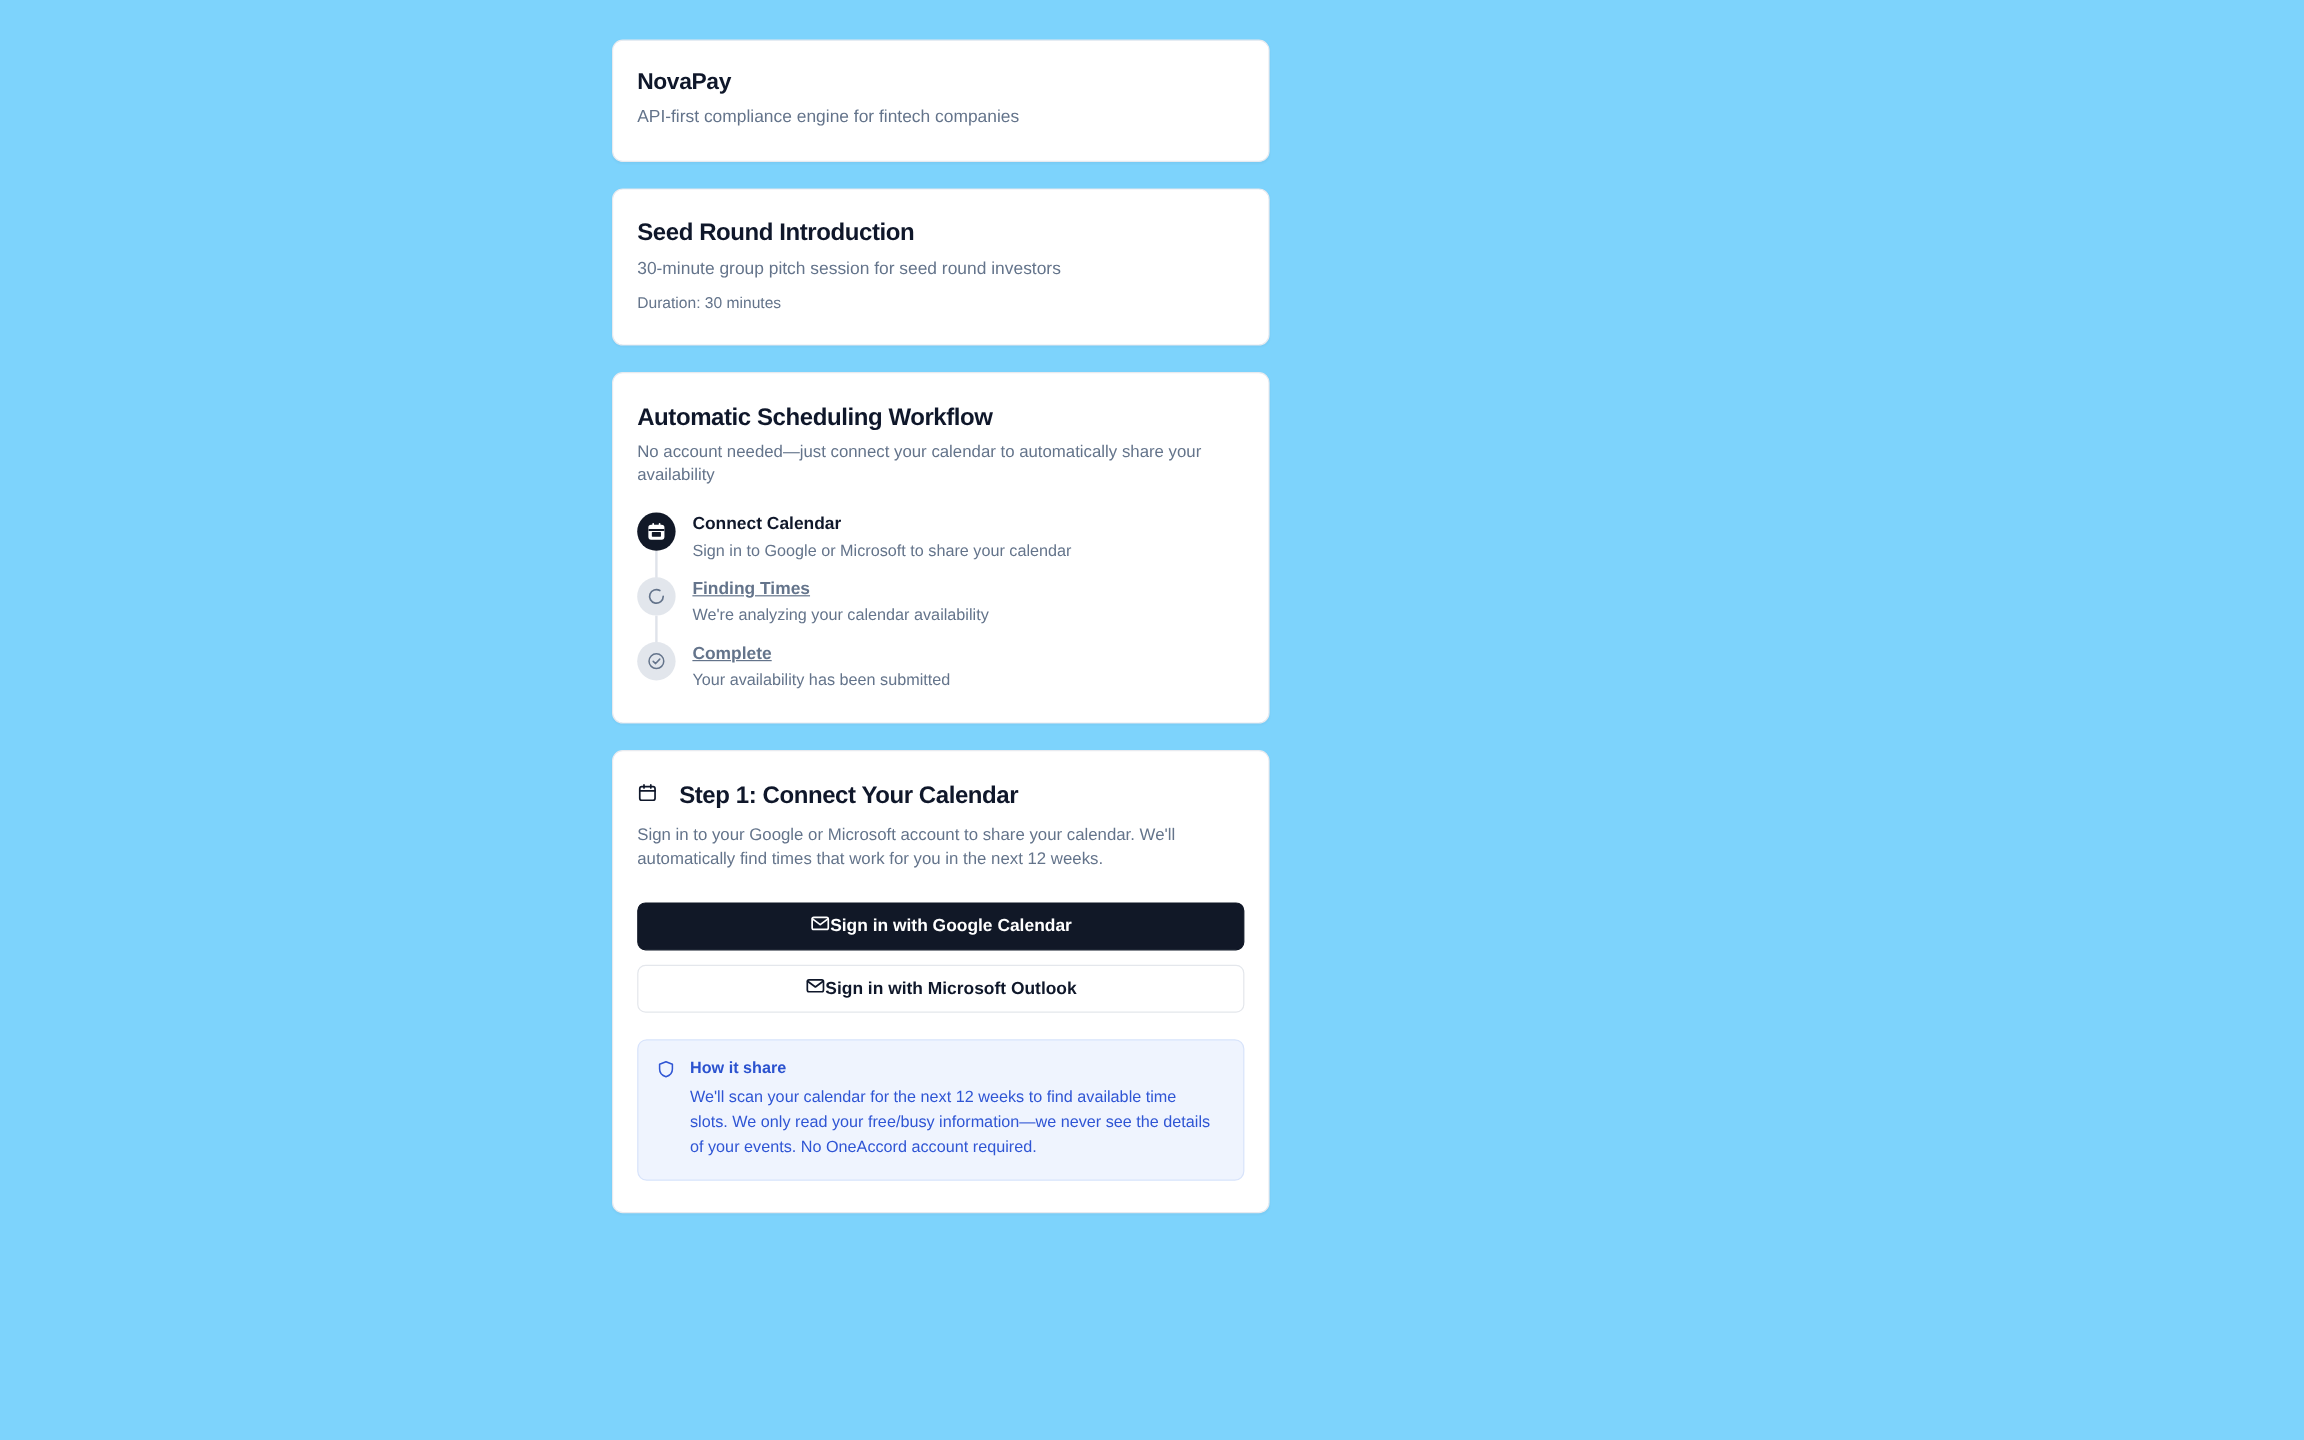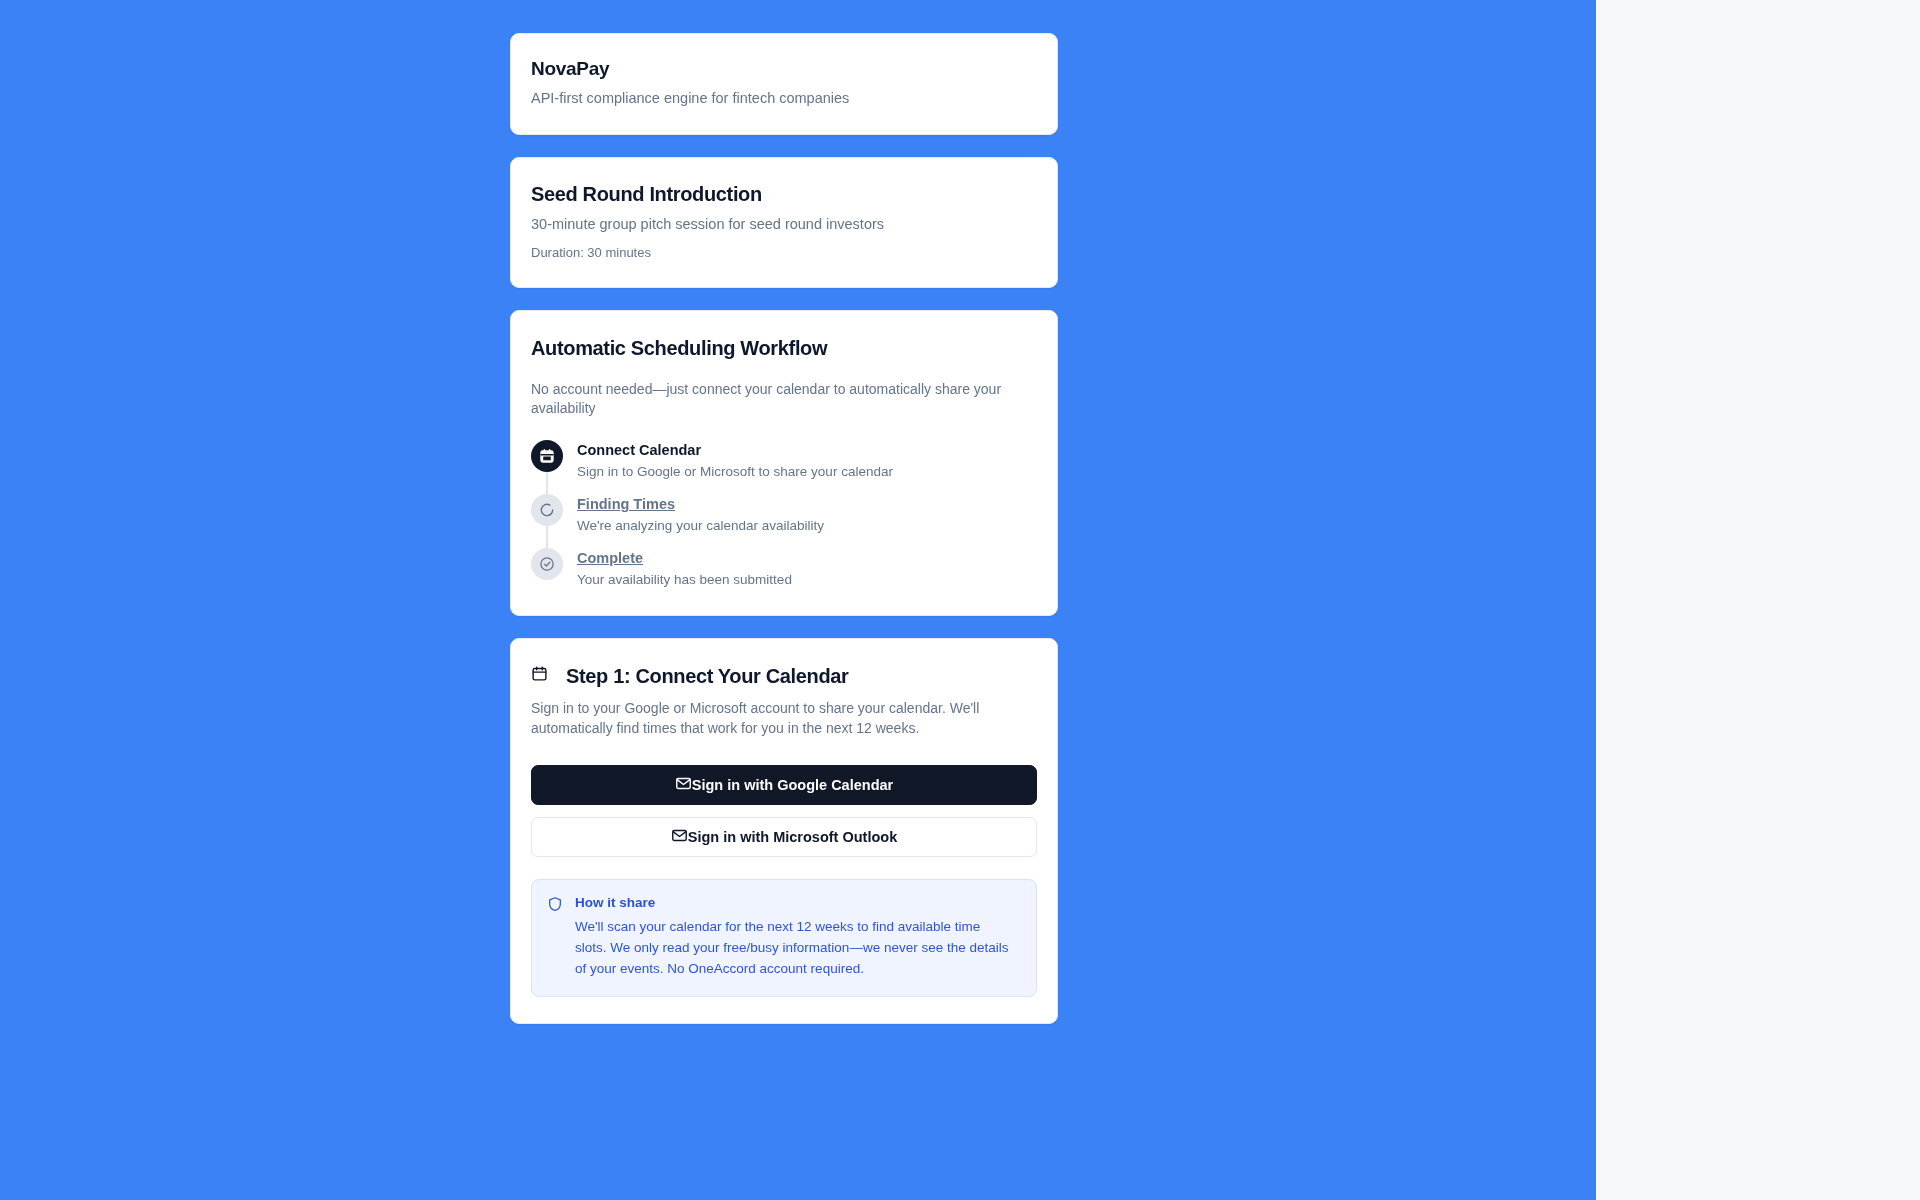--- a/index.html
+++ b/index.html
@@ -6,23 +6,23 @@
 
   html, body {
     width: 1920px;
     height: 1200px;
     background: #f7f8fa;
     font-family: "Liberation Sans", sans-serif;
     -webkit-font-smoothing: antialiased;
   }
 
   .page {
-    width: 1596px;
+    width: 1920px;
     height: 1200px;
-    background: #3b82f6;
+    background: #7dd3fc;
     position: relative;
     overflow: hidden;
   }
 
   .column {
     position: absolute;
     left: 510px;
     top: 33px;
     width: 548px;
   }
@@ -84,21 +84,21 @@
     margin-bottom: 22px;
   }
   .wf-title {
     font-size: 20px;
     font-weight: 700;
     color: #0f172a;
     letter-spacing: -0.35px;
     line-height: 1.2;
   }
   .wf-sub {
-    margin-top: 20px;
+    margin-top: 7px;
     font-size: 14px;
     color: #64748b;
     line-height: 1.35;
   }
   .wf-steps {
     margin-top: 22px;
     position: relative;
   }
   .wf-step {
     display: flex;

